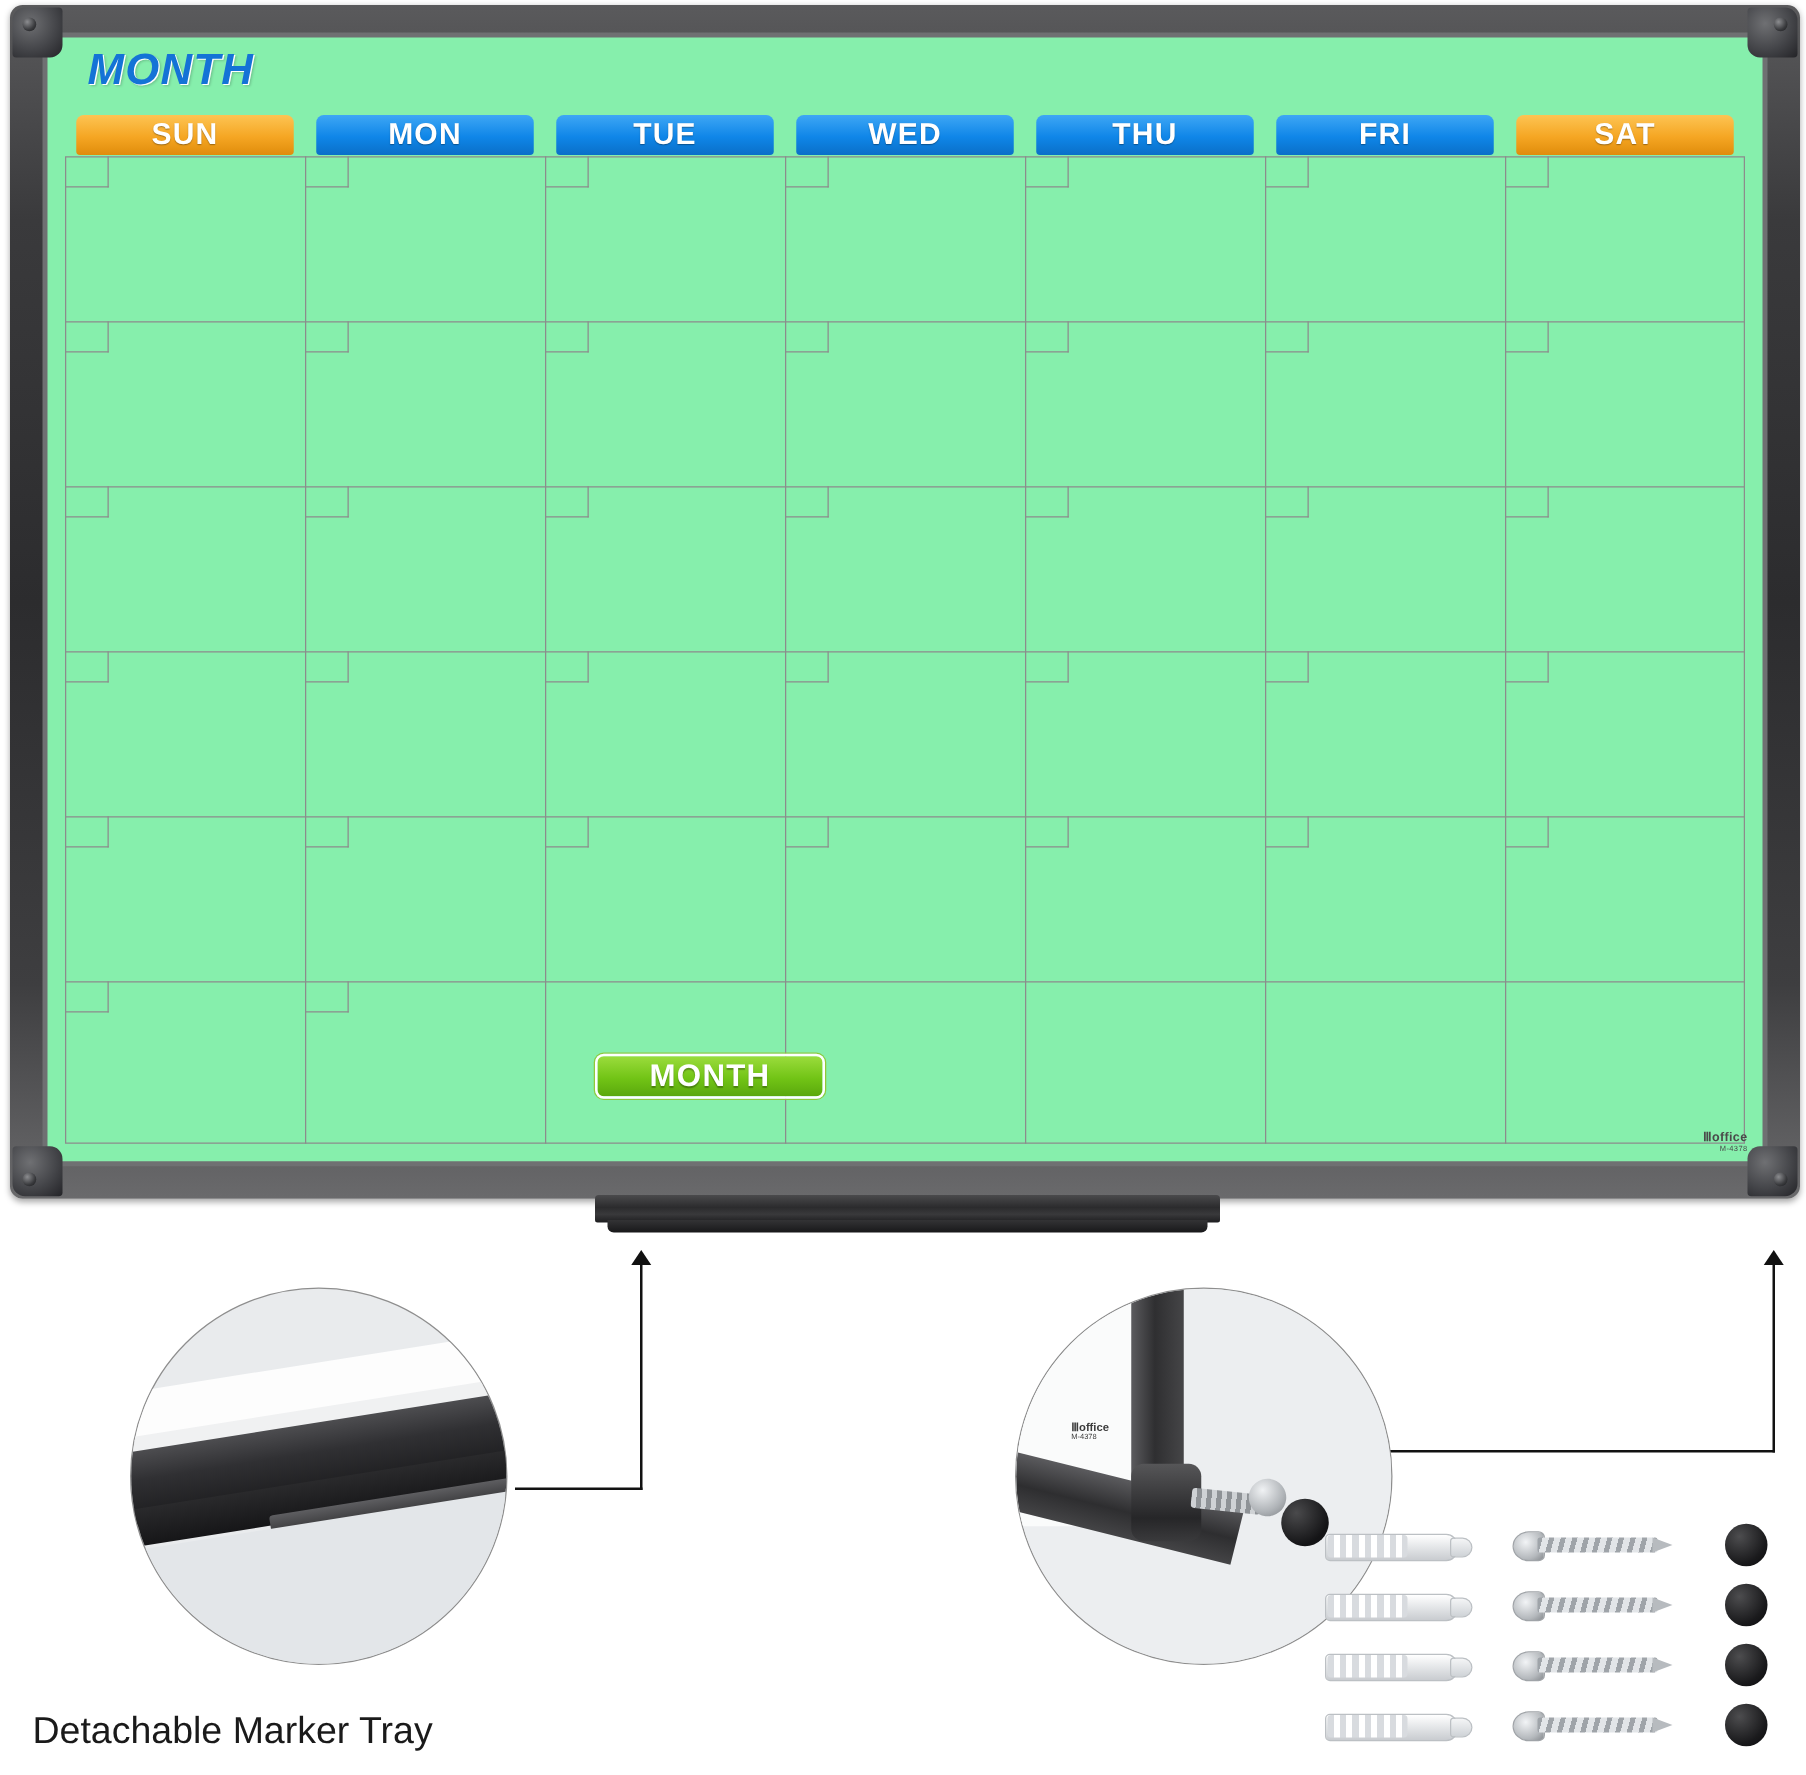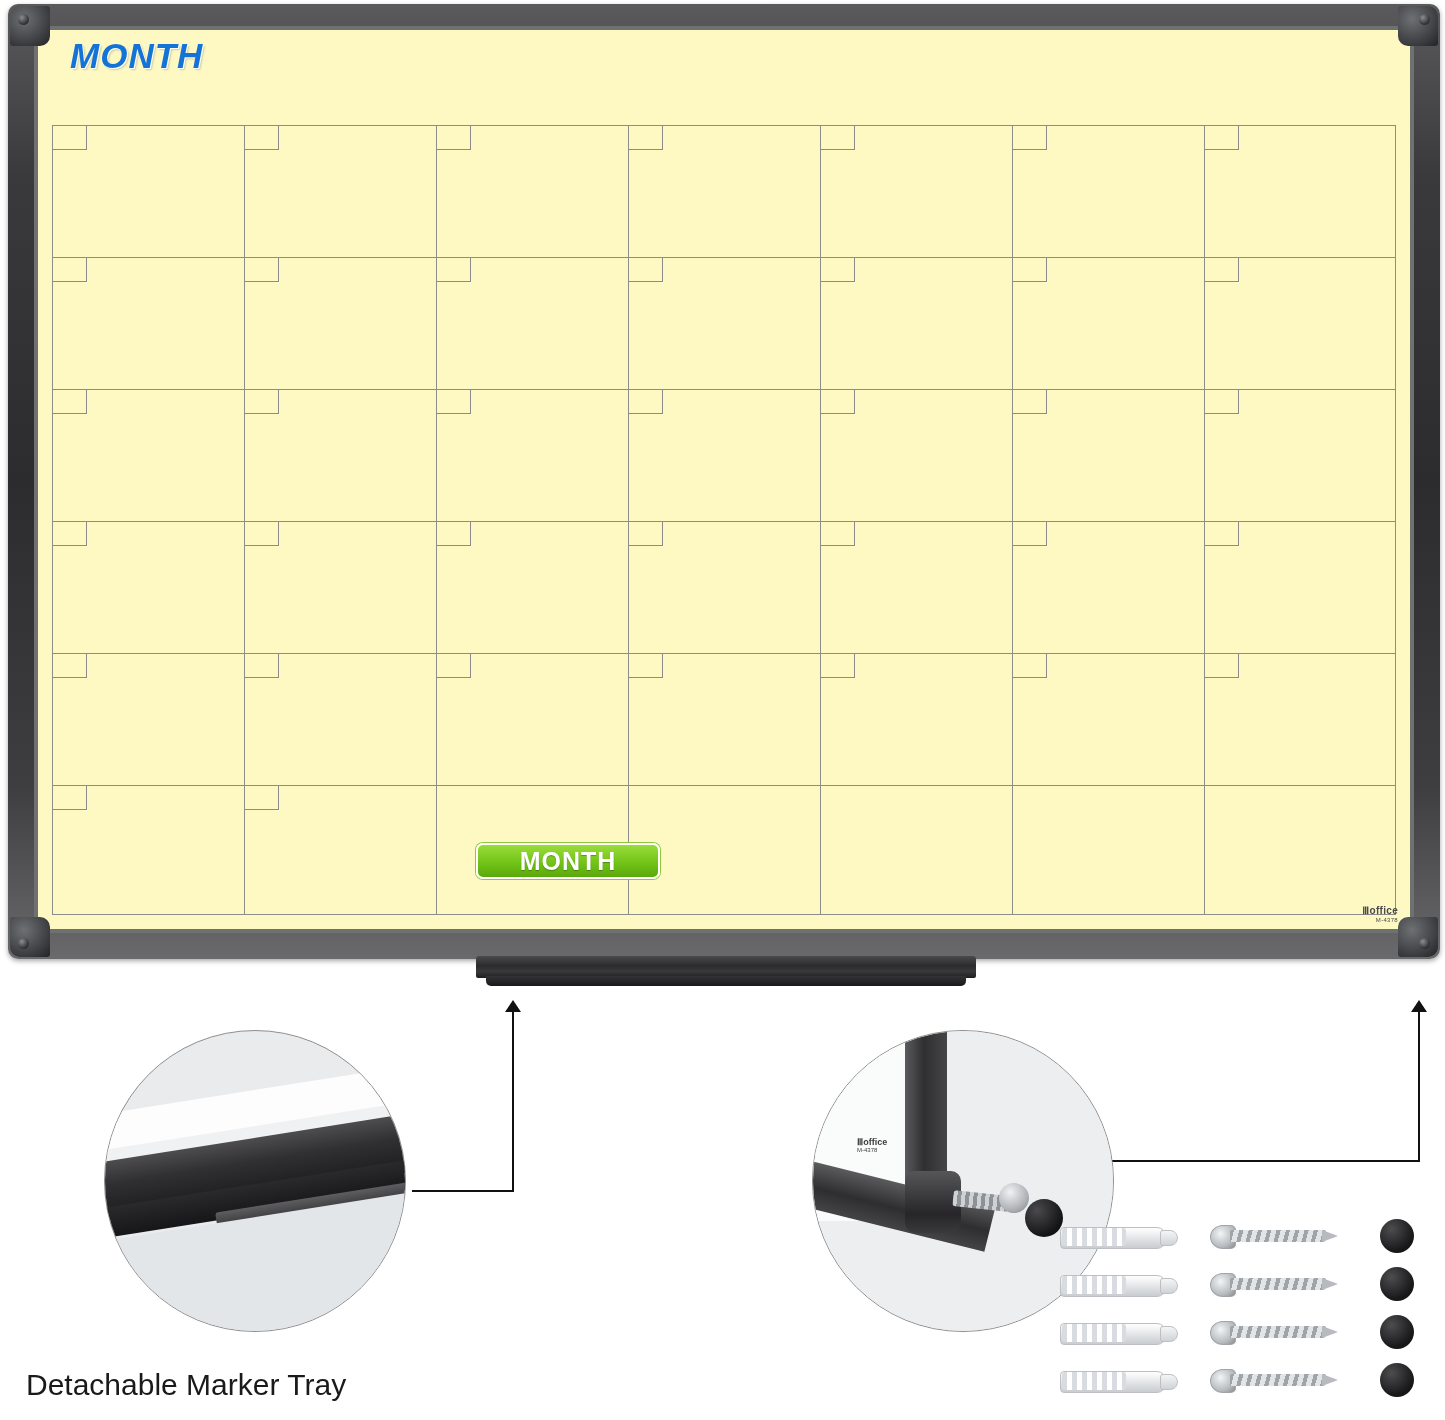--- a/index.html
+++ b/index.html
@@ -60,21 +60,21 @@
   .corner.bl::after{top:auto;bottom:8px;}
   .corner.br{right:2px; bottom:2px;border-radius:10px 3px 10px 3px;}
   .corner.br::after{left:auto;right:8px;top:auto;bottom:8px;}
 
   #board-surface {
     position: absolute;
     left: 30px;
     top: 26px;
     right: 30px;
     bottom: 30px;
-    background: #fef9c3;
+    background: #86efac;
     z-index: 4;
     overflow: hidden;
   }
 
   
   #marker-tray{
     position:absolute;
     left:468px;
     top:952px;
     width:500px;
@@ -347,20 +347,29 @@
 
   <div class="corner tl"></div>
   <div class="corner tr"></div>
   <div class="corner bl"></div>
   <div class="corner br"></div>
 
   <div id="board-surface">
 
     <div id="month-title">MONTH</div>
 
+    <div id="day-header">
+      <div class="day-cell orange">SUN</div>
+      <div class="day-cell blue">MON</div>
+      <div class="day-cell blue">TUE</div>
+      <div class="day-cell blue">WED</div>
+      <div class="day-cell blue">THU</div>
+      <div class="day-cell blue">FRI</div>
+      <div class="day-cell orange">SAT</div>
+    </div>
 
     <div id="grid">
       <div class="grid-border"></div>
 
       <div class="v-line" style="left:192px"></div>
       <div class="v-line" style="left:384px"></div>
       <div class="v-line" style="left:576px"></div>
       <div class="v-line" style="left:768px"></div>
       <div class="v-line" style="left:960px"></div>
       <div class="v-line" style="left:1152px"></div>

